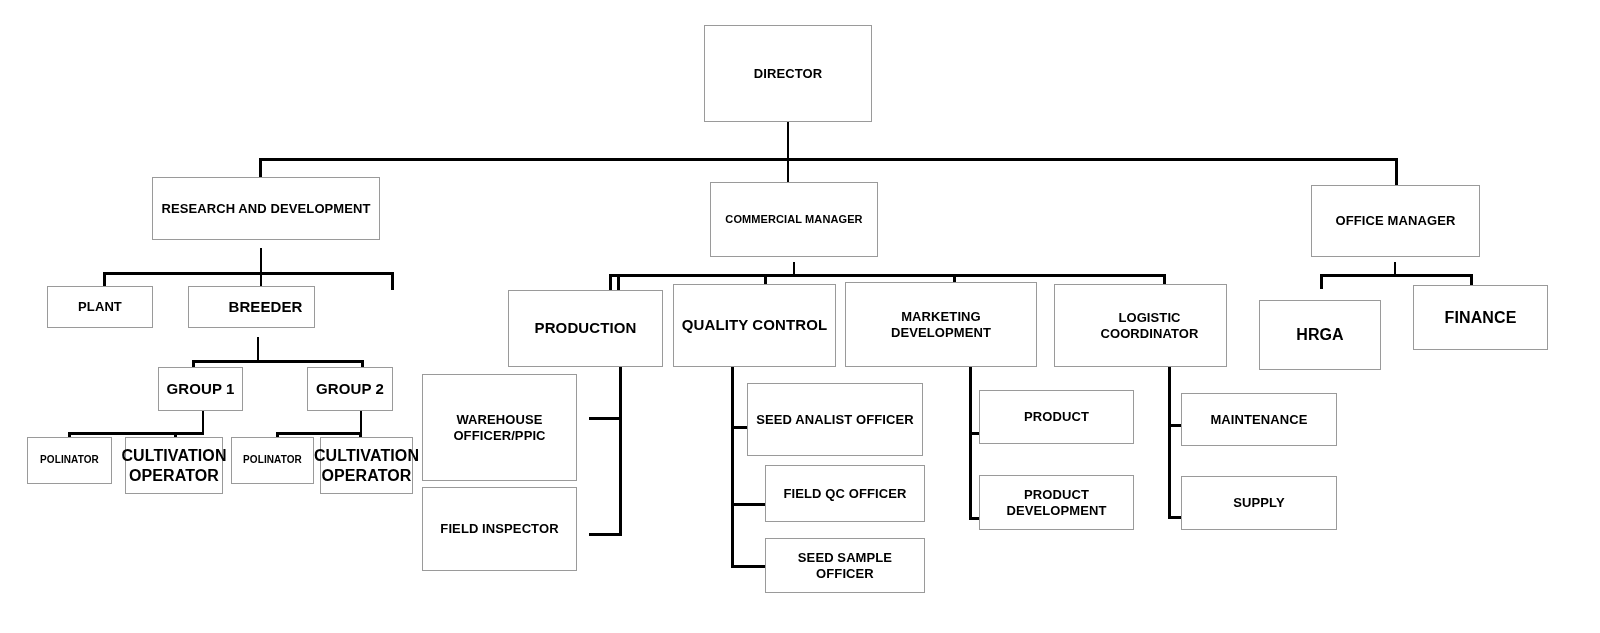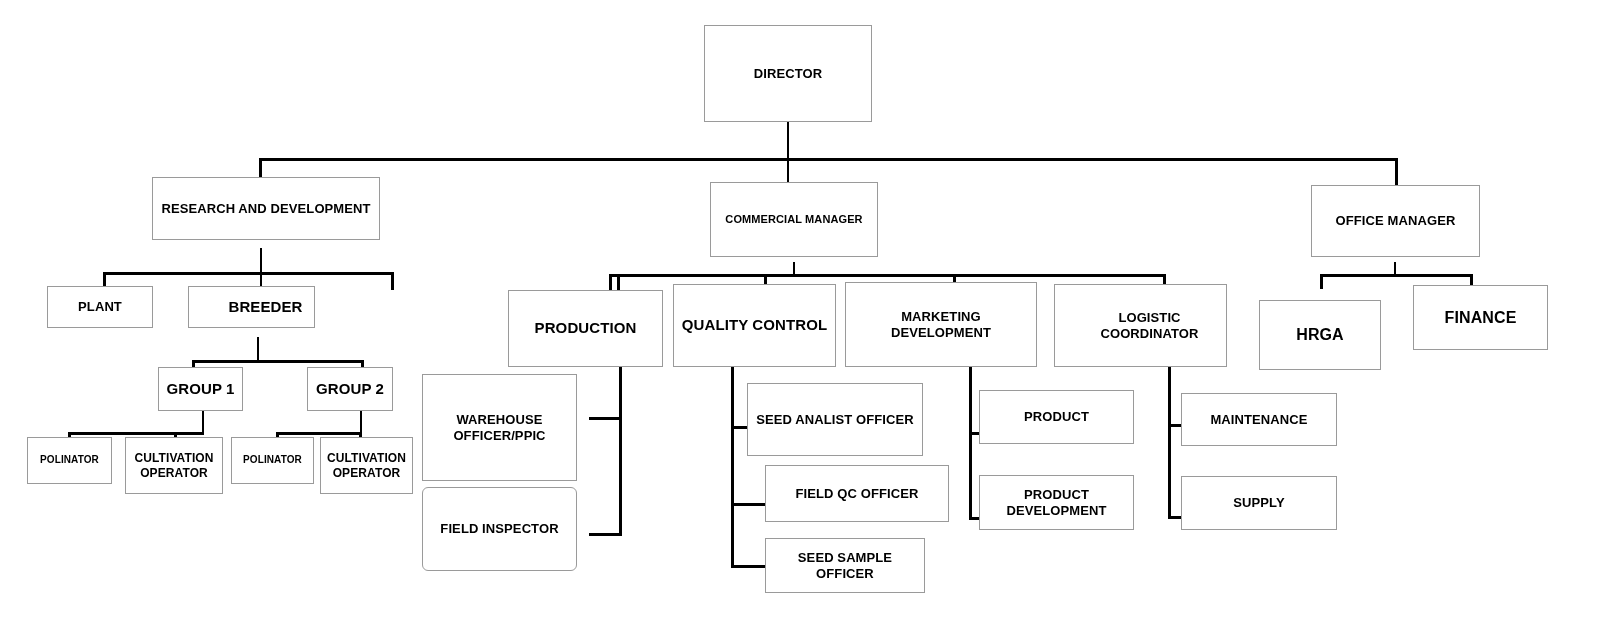--- a/index.html
+++ b/index.html
@@ -35,21 +35,21 @@
     line-height: 1.22;
     padding: 2px 4px;
     z-index: 5;
   }
   .node .lbl {
     display: block;
     white-space: pre-line;
   }
   
   .fs-13 { font-size: 13px; }
-  .fs-12 { font-size: 12px; text-align: center; }
+  .fs-12 { font-size: 16px; text-align: center; }
   .fs-11 { font-size: 11px; }
   .fs-10 { font-size: 10px; }
   .fs-15 { font-size: 15px; }
   .fs-16 { font-size: 16px; margin-top: 15px; }
 
   
   .lineh, .linev {
     position: absolute;
     background: #000000;
     z-index: 2;
@@ -187,29 +187,29 @@
 
   <div class="node fs-13" style="left:1054px; top:284px; width:173px; height:83px;padding-left:22px;">
     <span class="lbl">LOGISTIC COORDINATOR</span>
   </div>
 
   <div class="node fs-13" style="left:422px; top:374px; width:155px; height:107px;">
     <span class="lbl">WAREHOUSE
 OFFICER/PPIC</span>
   </div>
 
-  <div class="node fs-13" style="left:422px; top:487px; width:155px; height:84px;border-radius:6px;">
+  <div class="node fs-13" style="left:422px; top:487px; width:155px; height:84px;">
     <span class="lbl">FIELD INSPECTOR</span>
   </div>
 
   <div class="node fs-13" style="left:747px; top:383px; width:176px; height:73px;">
     <span class="lbl">SEED ANALIST OFFICER</span>
   </div>
 
-  <div class="node fs-13" style="left:765px; top:465px; width:184px; height:57px;">
+  <div class="node fs-13" style="left:765px; top:465px; width:160px; height:57px;">
     <span class="lbl">FIELD QC OFFICER</span>
   </div>
 
   <div class="node fs-13" style="left:765px; top:538px; width:160px; height:55px;">
     <span class="lbl">SEED SAMPLE
 OFFICER</span>
   </div>
 
   <div class="node fs-13" style="left:979px; top:390px; width:155px; height:54px;">
     <span class="lbl">PRODUCT</span>

